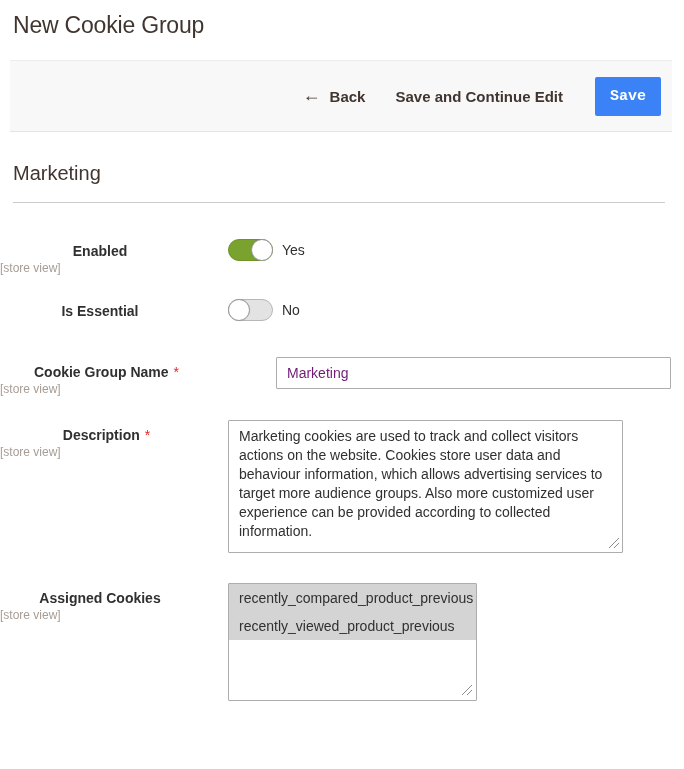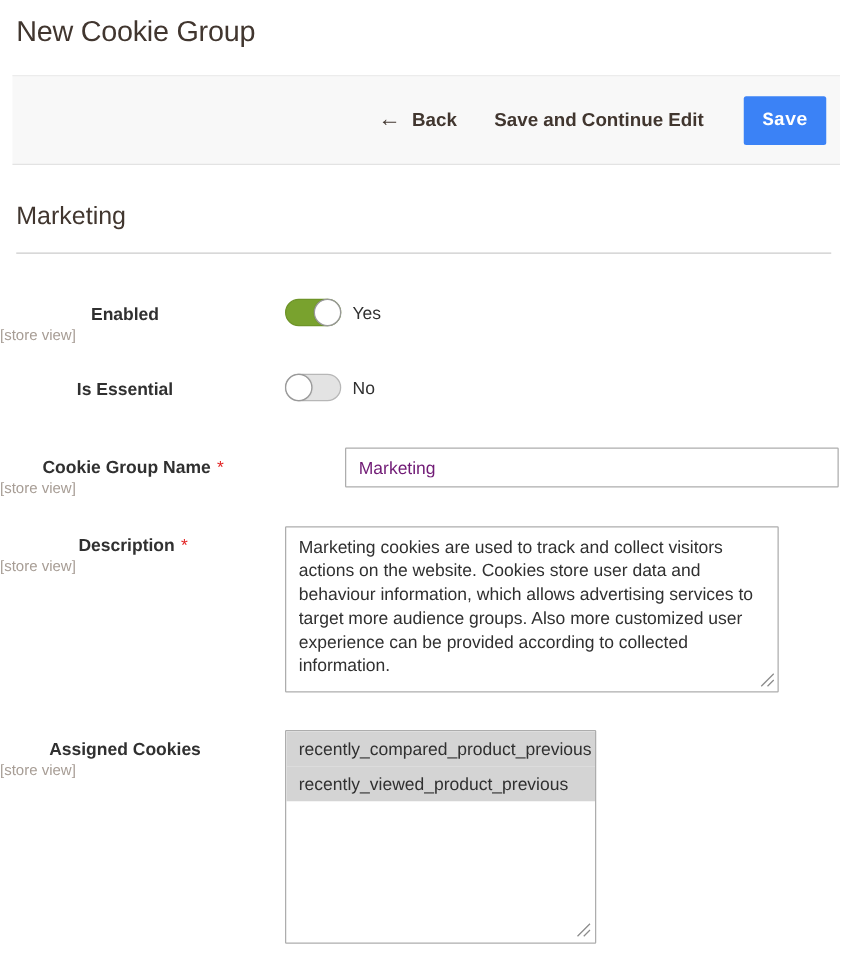--- a/index.html
+++ b/index.html
@@ -186,21 +186,21 @@
     bottom: 4px;
     width: 12px;
     height: 12px;
     cursor: nwse-resize;
   }
 
   
   .multiselect {
     position: relative;
     width: 249px;
-    height: 171px;
+    height: 118px;
     border: 1px solid #adadad;
     border-radius: 1px;
     background: #ffffff;
     overflow: hidden;
     cursor: default;
   }
   .ms-option {
     height: 28px;
     line-height: 28px;
     padding-left: 10px;

